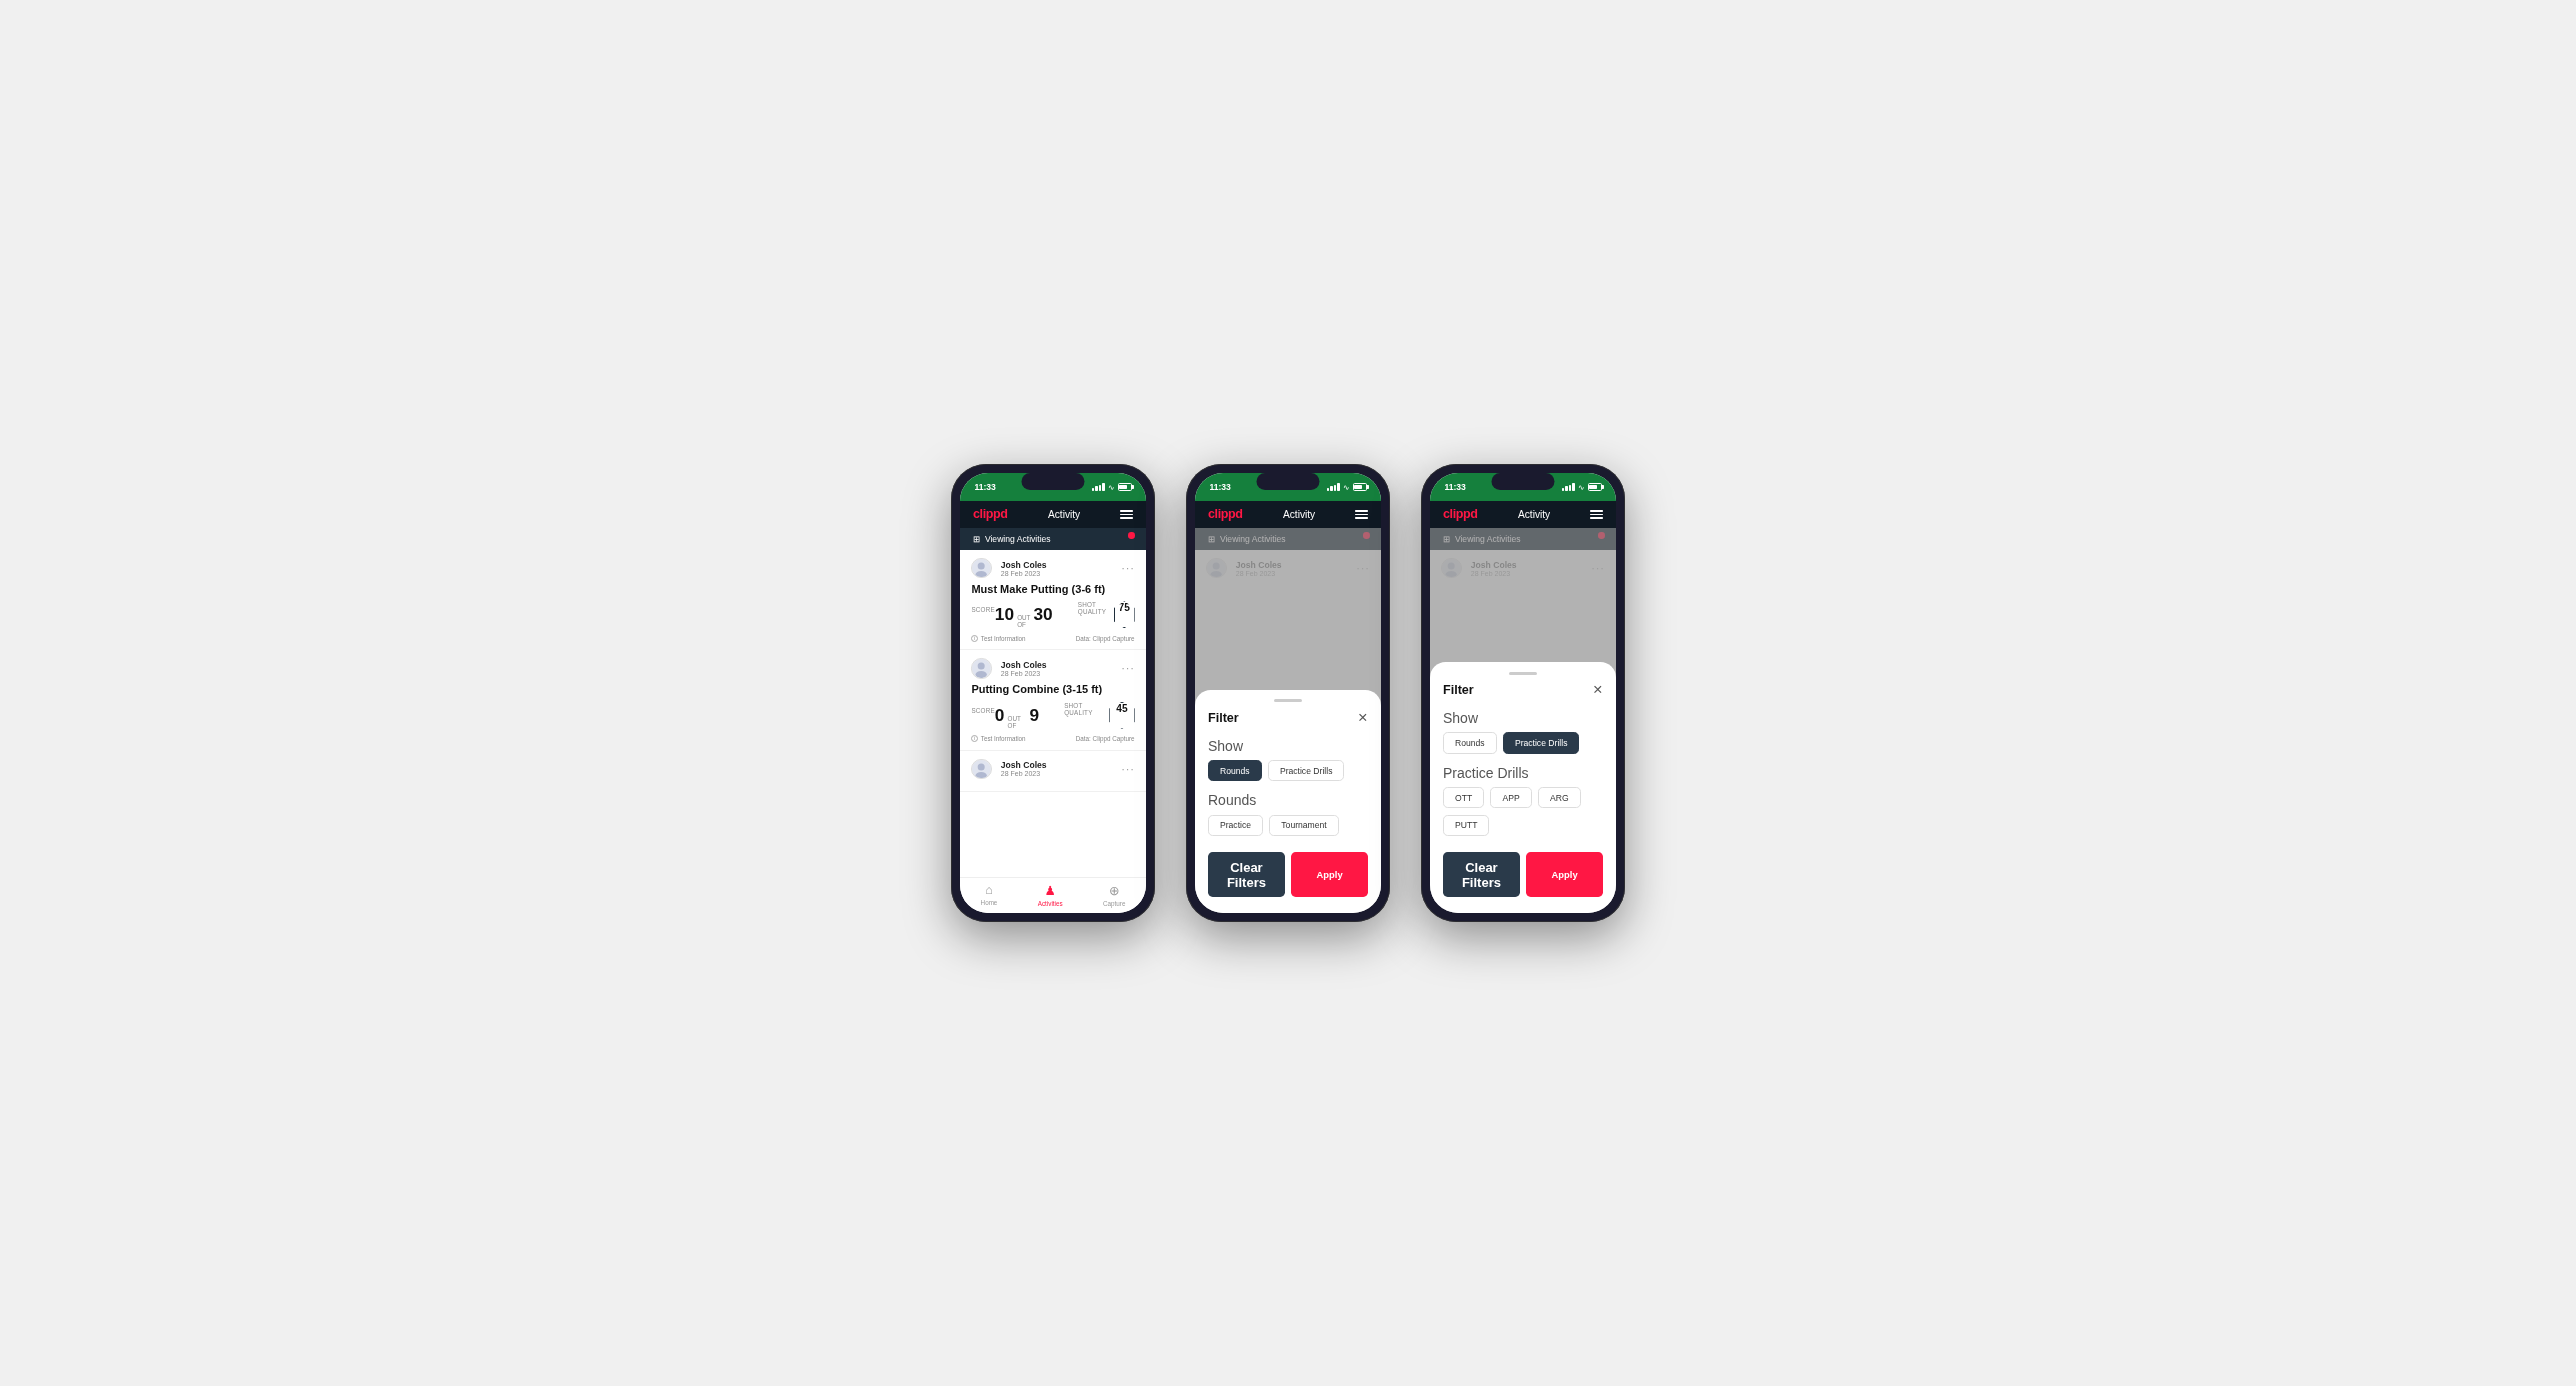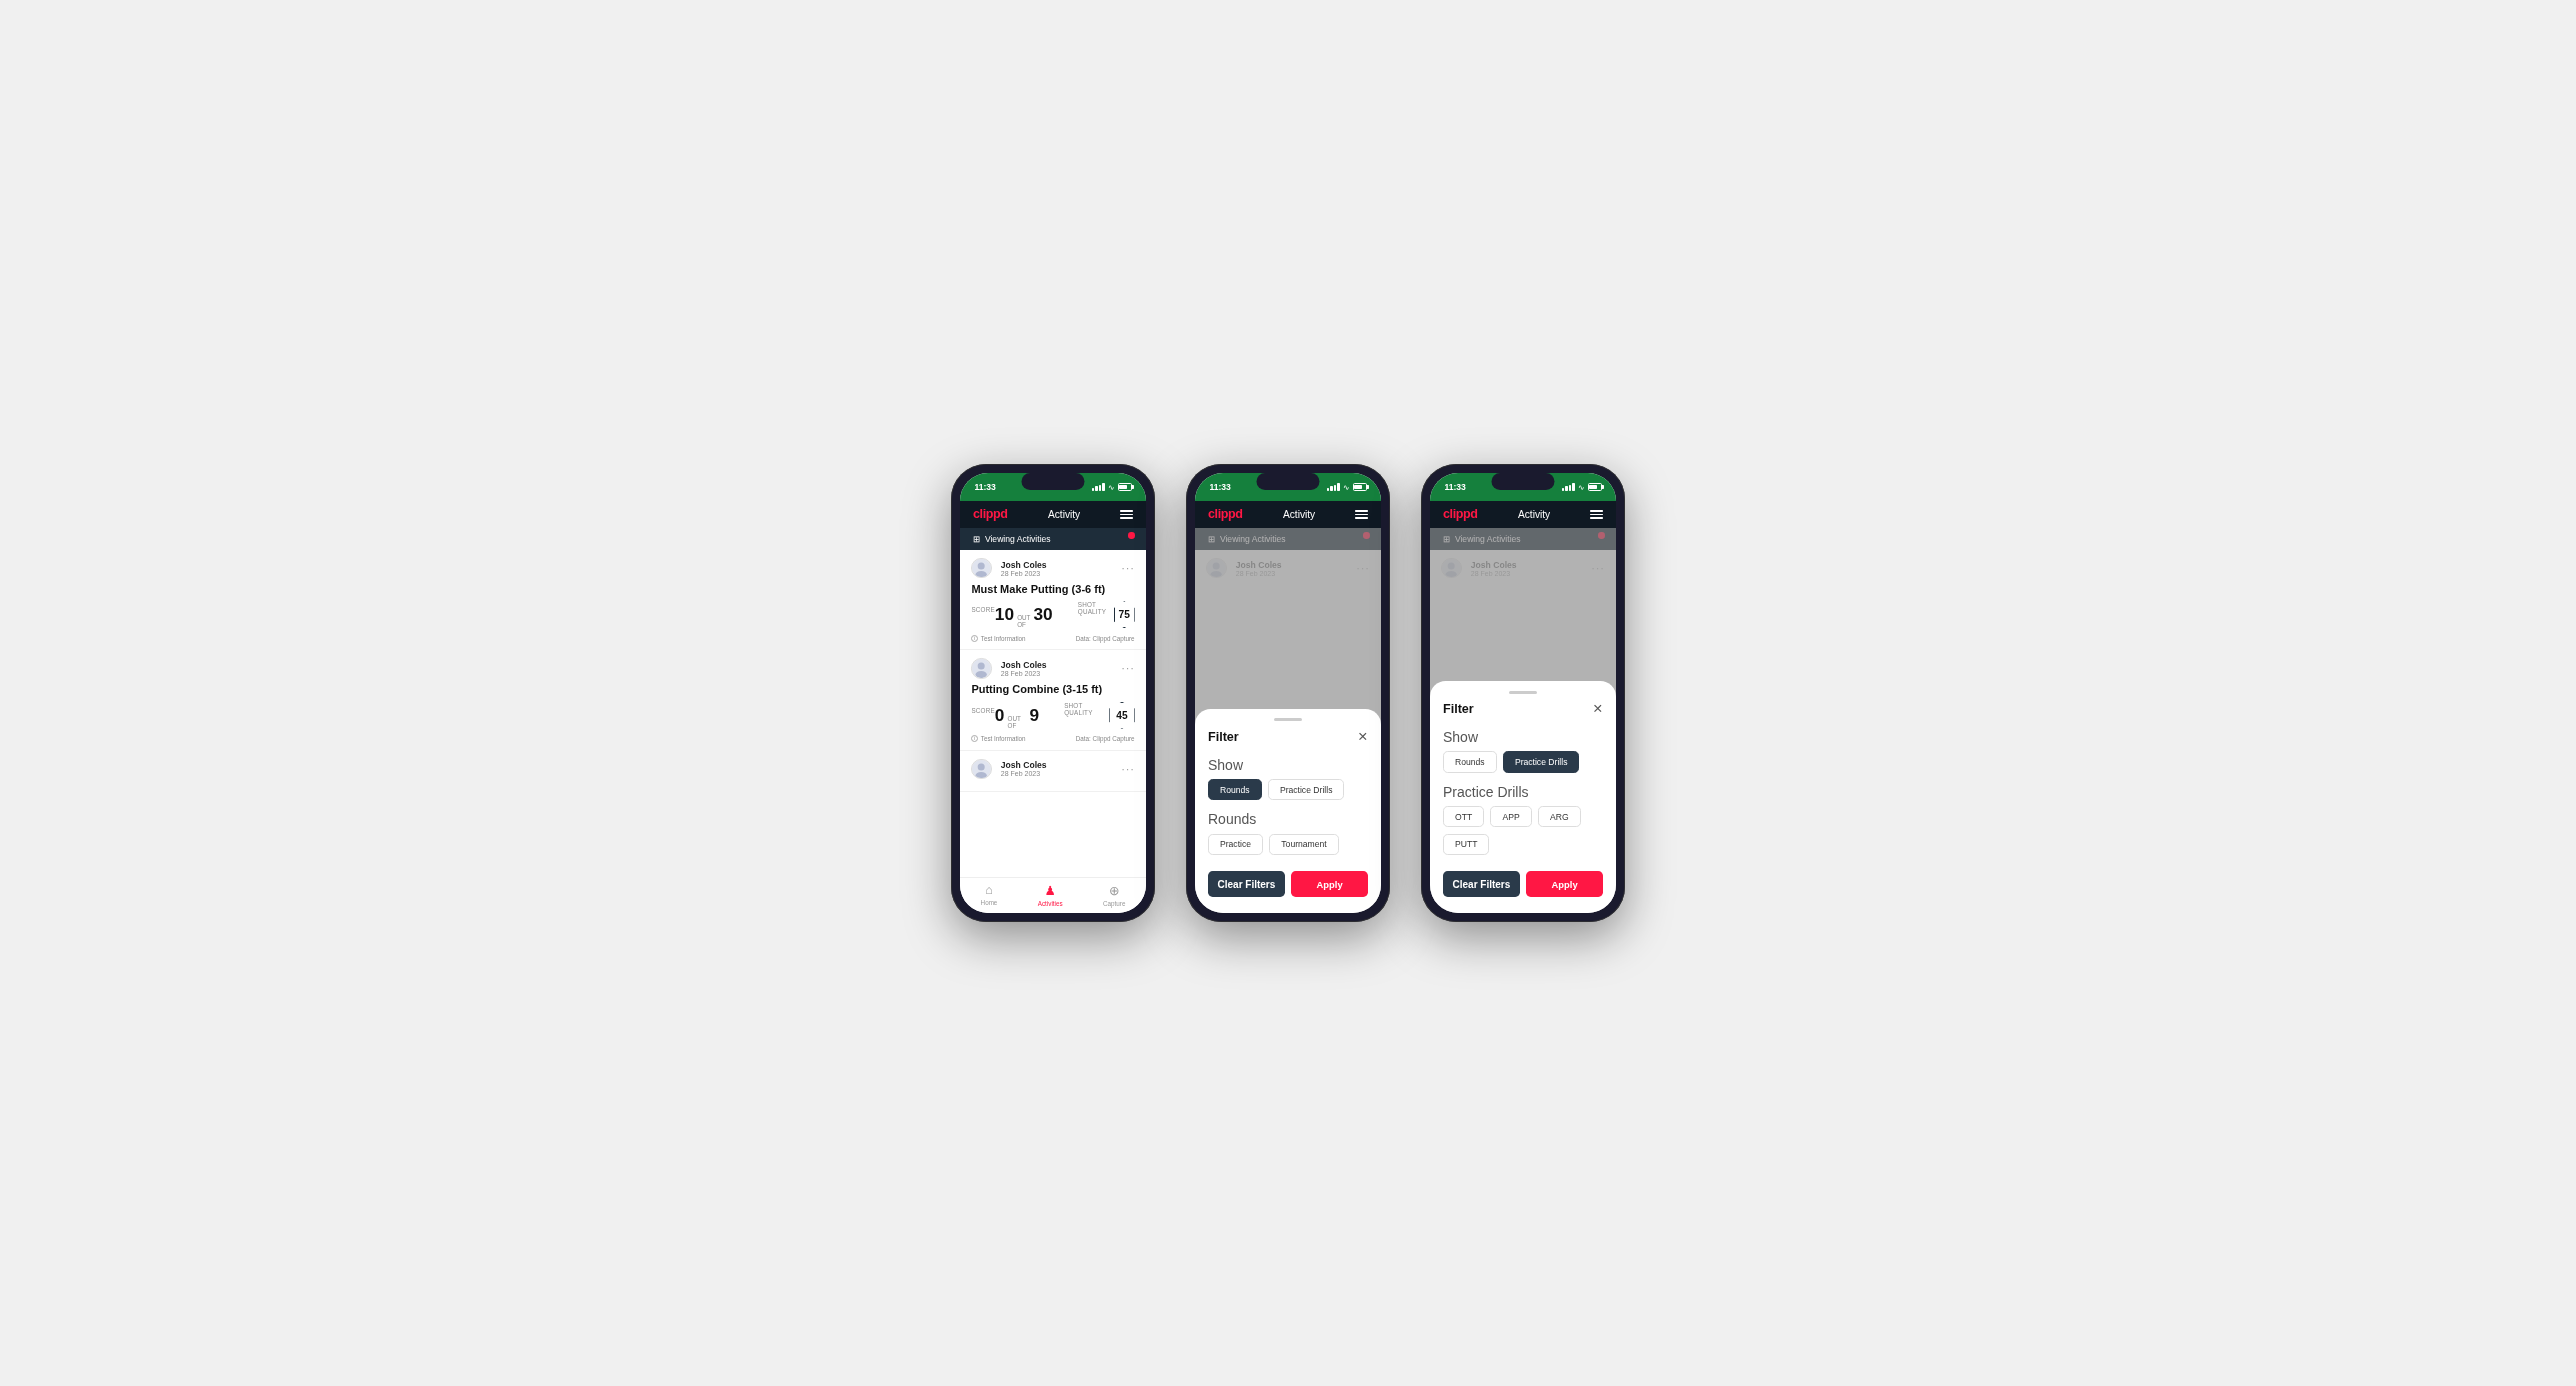--- a/index.html
+++ b/index.html
@@ -260,21 +260,21 @@
       font-size: 6.3px;
       color: #888;
       font-weight: 500;
     }
     .shot-quality-badge {
       width: 27px;
       height: 27px;
       border: 1.6px solid #1e2d3a;
       border-radius: 4.7px;
       display: flex;
-      align-items: center;
+      align-items: flex-start;
       justify-content: center;
       font-size: 10.2px;
       font-weight: 700;
       color: #111;
       transform: rotate(0deg);
       clip-path: polygon(50% 0%, 100% 25%, 100% 75%, 50% 100%, 0% 75%, 0% 25%);
       background: #fff;
     }
     .card-footer {
       display: flex;
@@ -410,21 +410,21 @@
       gap: 6.3px;
       margin-top: 15.7px;
     }
     .btn-clear {
       flex: 1;
       padding: 7.8px;
       background: #2a3a4a;
       color: #fff;
       border: none;
       border-radius: 4.7px;
-      font-size: 10px;
+      font-size: 13px;
       font-weight: 600;
       cursor: pointer;
     }
     .btn-apply {
       flex: 1;
       padding: 7.8px;
       background: #ff1744;
       color: #fff;
       border: none;
       border-radius: 4.7px;

